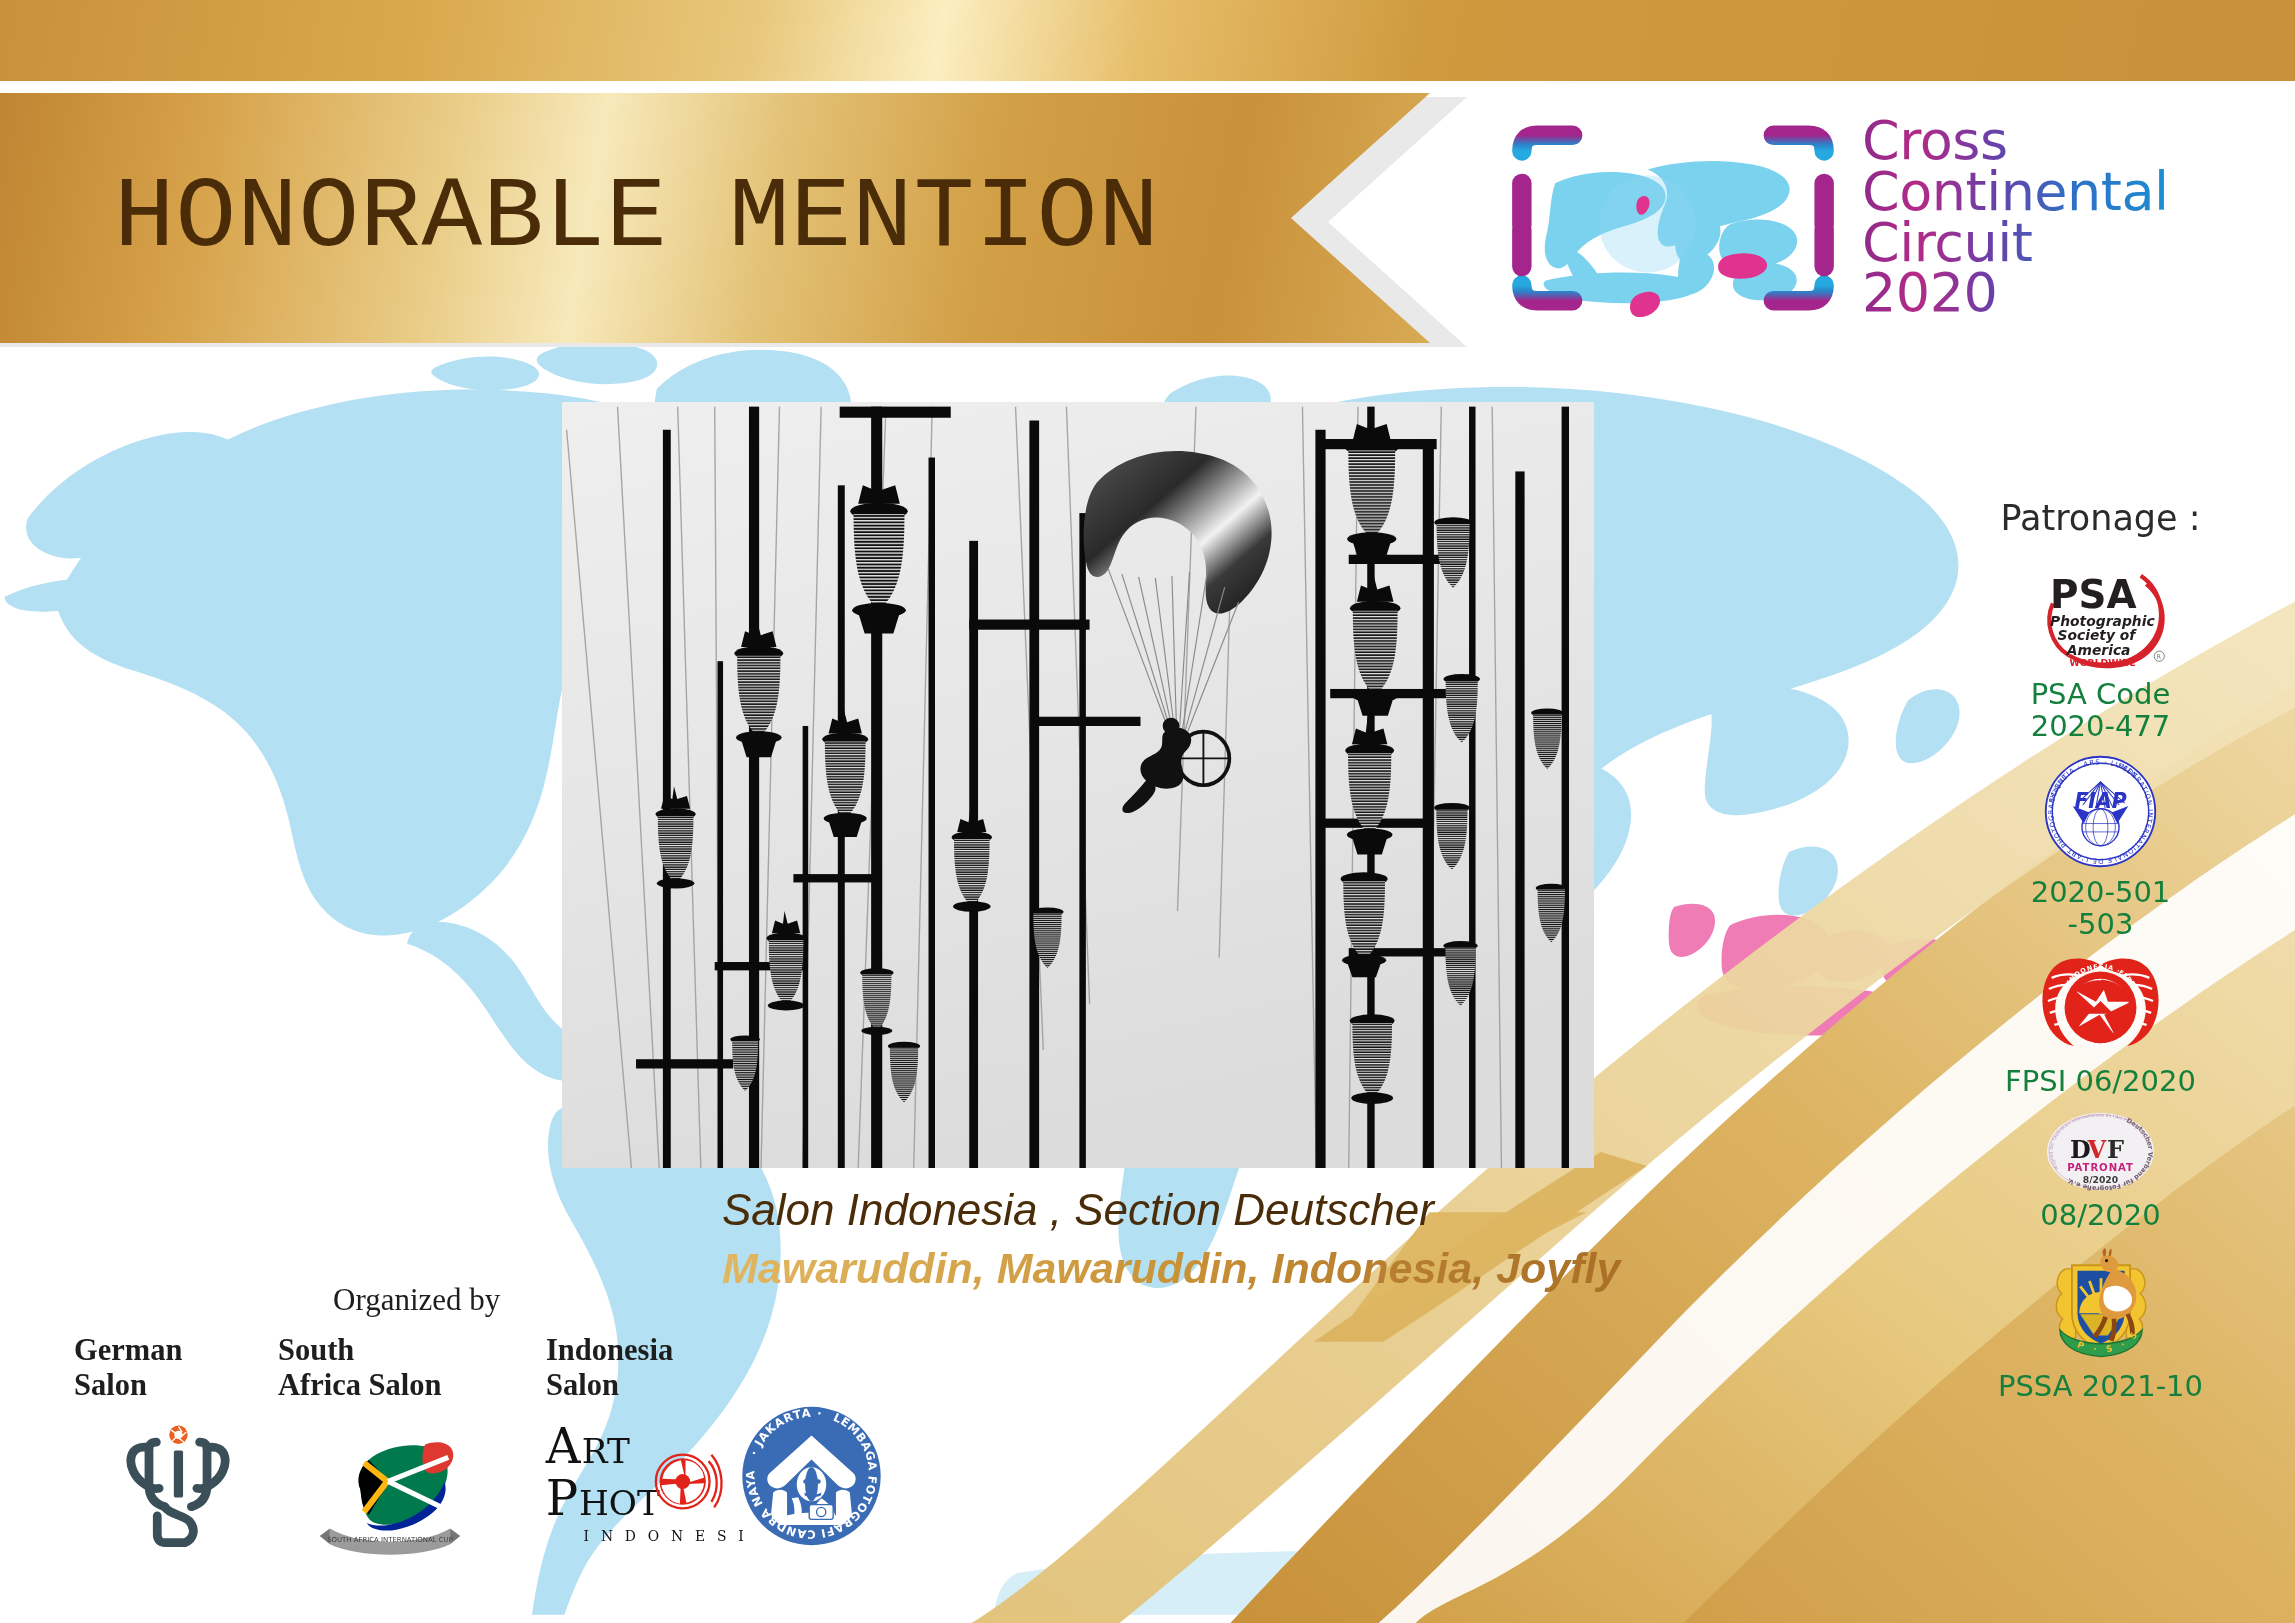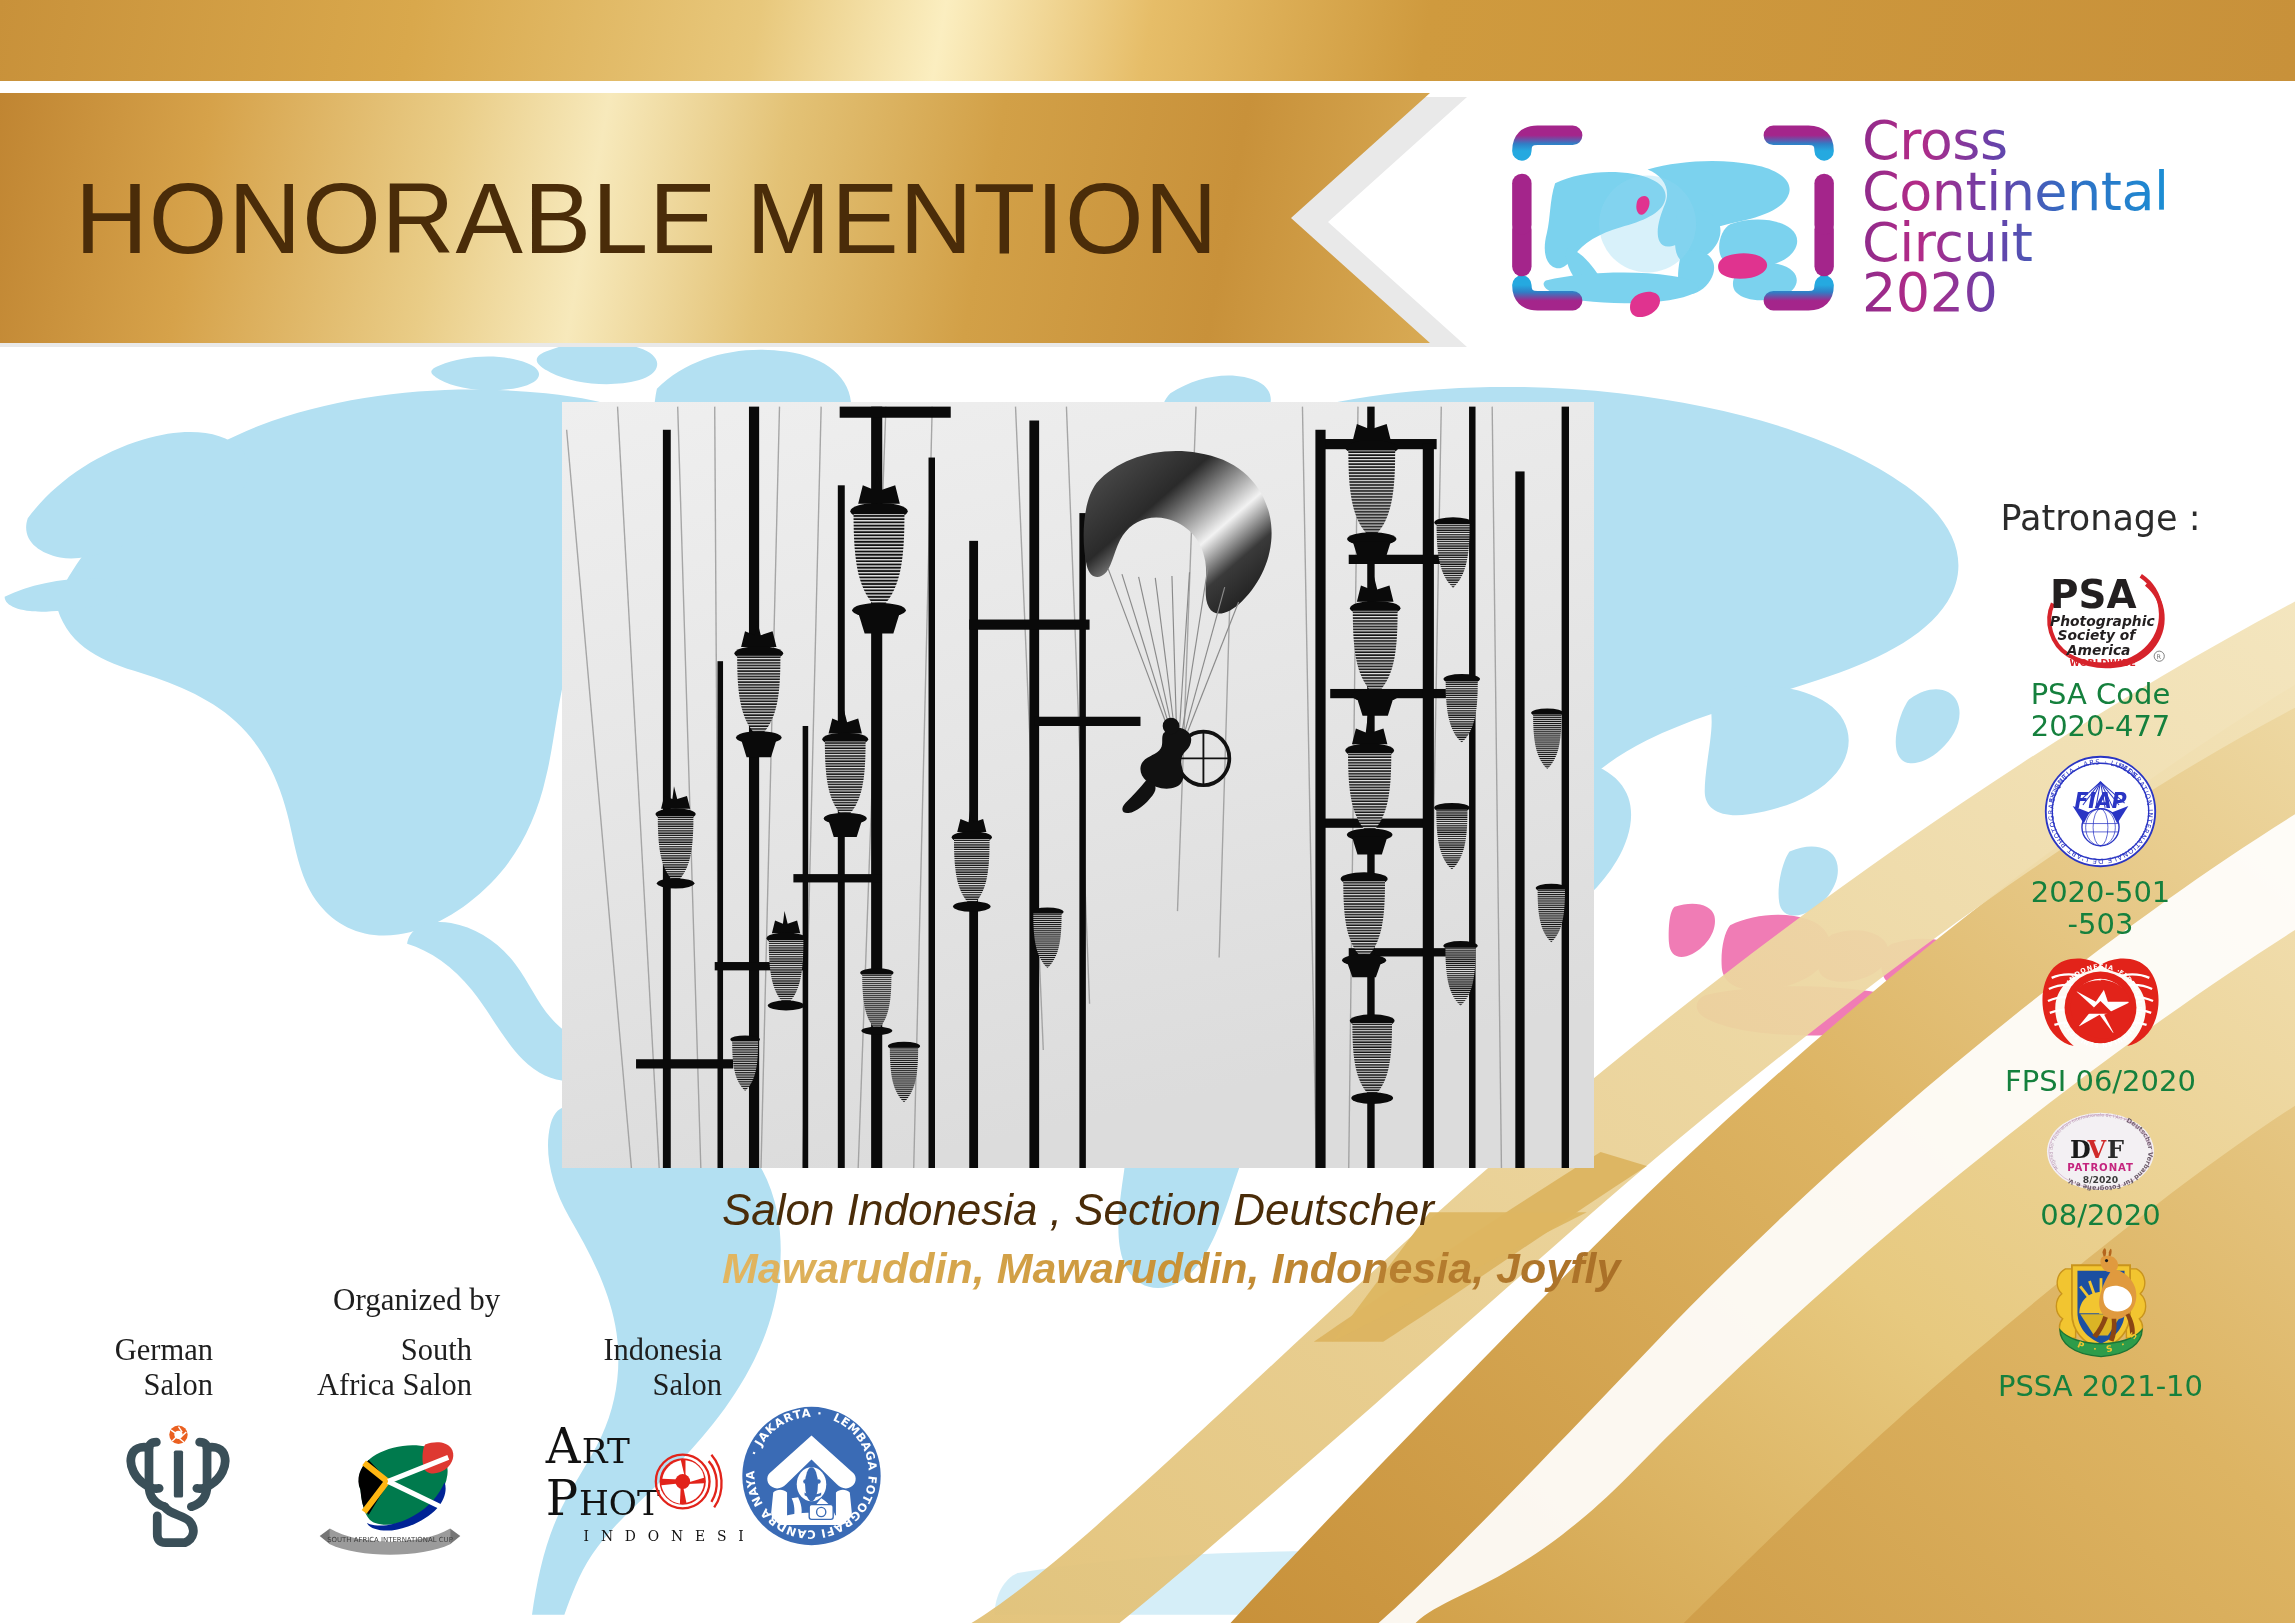--- a/index.html
+++ b/index.html
@@ -19,22 +19,22 @@
     background:linear-gradient(100deg,#c8913a 0%,#d9a84c 18%,#e8c87c 33%,#fbeec0 41%,#e6bd68 50%,#cf9a3e 62%,#c8913a 100%);}
 
   
   .banner-shadow{position:absolute;left:0;top:97px;width:1513px;height:250px;z-index:4;
     background:#e9e9e9;
     clip-path:polygon(0 0, 1467px 0, 1328px 125px, 1467px 250px, 0 250px);}
   .banner{position:absolute;left:0;top:93px;width:1481px;height:250px;z-index:5;
     background:linear-gradient(100deg,#c08532 0%,#d6a24a 14%,#e9cc86 30%,#f7e9bb 40%,#e3c276 52%,#d2a047 66%,#c8913a 82%,#dcb05a 100%);
     clip-path:polygon(0 0, 1430px 0, 1291px 125px, 1430px 250px, 0 250px);
     display:flex;align-items:center;}
-  .banner-title{margin-left:75px;font-size:101px;line-height:1;letter-spacing:0.9px;
-    color:#4a2c09;font-weight:400;font-family:Liberation Sans, sans-serif;white-space:nowrap;}
+  .banner-title{margin-left:114px;font-size:101px;line-height:1;letter-spacing:0.9px;
+    color:#4a2c09;font-weight:400;font-family:Liberation Mono, monospace;white-space:nowrap;}
 
   
   .ccc-logo{position:absolute;left:1495px;top:109px;width:745px;height:217px;z-index:7;display:flex;align-items:center;}
   .ccc-mark{position:relative;width:356px;height:208px;flex:0 0 auto;}
   .ccc-mark svg{width:100%;height:100%;display:block;}
   .ccc-words{margin-left:11px;display:flex;flex-direction:column;justify-content:center;}
   .ccc-words span{display:block;font-size:54px;line-height:0.94;font-weight:400;letter-spacing:-0.5px;
     font-family:"DejaVu Sans",sans-serif;
     background:linear-gradient(90deg,#8e2b8c 0%,#b42a86 18%,#6a3fa8 42%,#2f6fc4 68%,#1b8fd4 100%);
     -webkit-background-clip:text;background-clip:text;color:transparent;}
@@ -58,21 +58,21 @@
   .patronage-head{font-family:"DejaVu Sans",sans-serif;font-size:35px;color:#2b2b2b;margin-bottom:22px;margin-top:8px;}
   .pat-item{margin-bottom:12px;}
   .pat-badge{display:flex;justify-content:center;align-items:center;}
   .pat-badge svg{display:block;}
   .pat-label{font-family:"DejaVu Sans",sans-serif;font-size:29px;color:#15803d;line-height:1.12;margin-top:6.5px;white-space:pre-line;}
 
   
   .organized-by{position:absolute;left:333px;top:1282px;z-index:9;
     font-family:"Liberation Serif",serif;font-size:31px;color:#1e1e1e;}
   .org-row{position:absolute;left:74px;top:1333px;width:925px;height:287px;z-index:9;}
-  .org{position:absolute;text-align:right;}
+  .org{position:absolute;text-align:left;font-weight:bold;}
   .org-label{font-family:"Liberation Serif",serif;font-size:30.5px;color:#1e1e1e;line-height:1.16;white-space:pre-line;}
   .org-logos{position:absolute;left:74px;top:1407px;width:925px;height:167px;z-index:9;}
   .org-logo{position:absolute;}
   .org-logo svg{display:block;}
 </style>
 </head>
 <body>
 
 <div id="cert">
 

